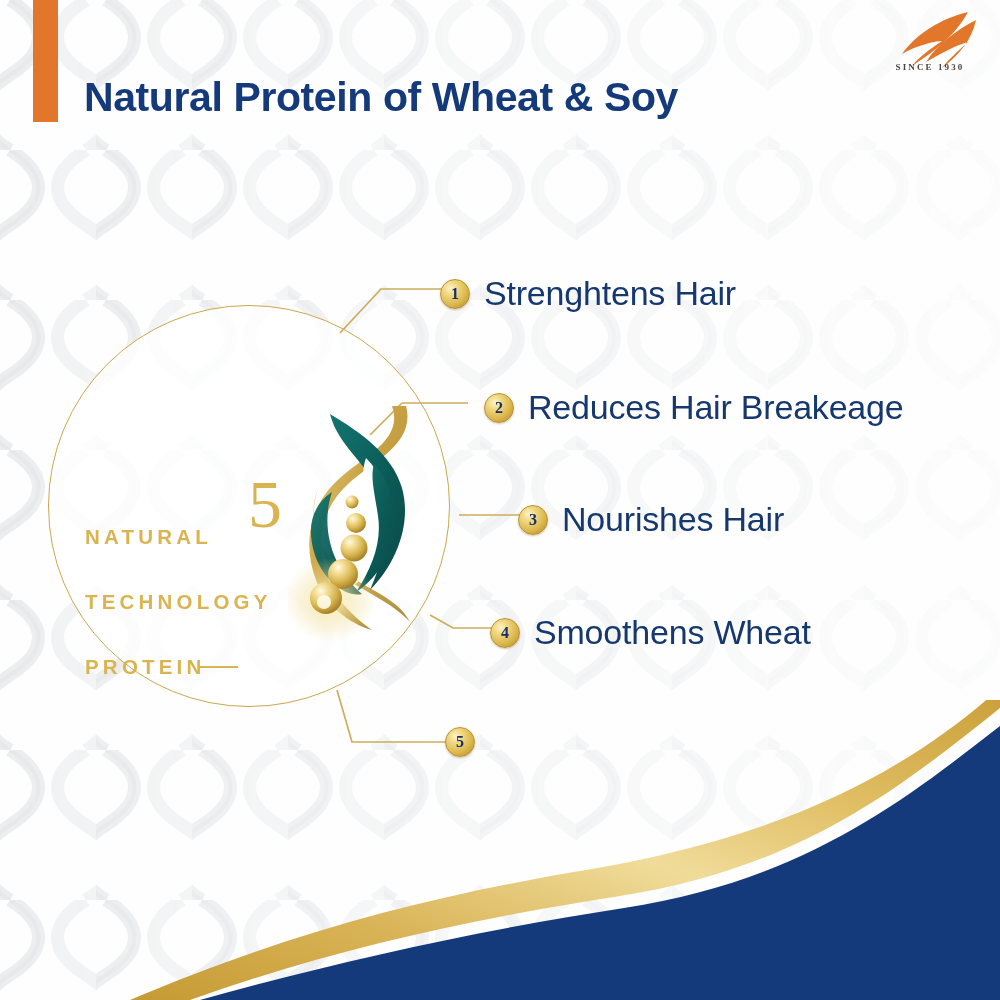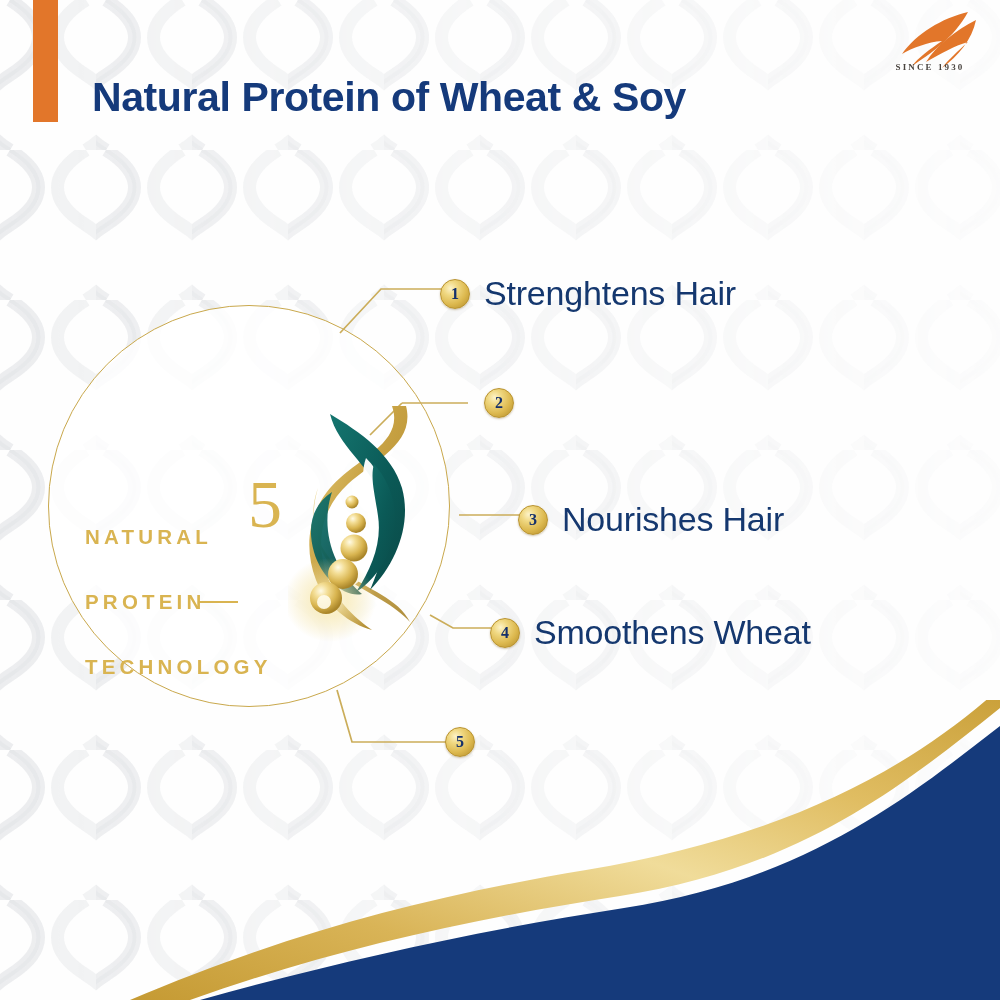--- a/index.html
+++ b/index.html
@@ -49,21 +49,21 @@
     letter-spacing:2.1px;
     font-weight:700;
     color:#4a4540;
     font-family:"Liberation Serif", serif;
     z-index:7;
   }
 
   
   .page-title {
     position:absolute;
-    left:92px; top:74px;
+    left:84px; top:74px;
     font-size:41px;
     font-weight:700;
     color:#153a7b;
     letter-spacing:-0.4px;
     white-space:nowrap;
     z-index:6;
     font-family:"Liberation Sans", sans-serif;
   }
 
   
@@ -208,25 +208,25 @@
       <path d="M430,615 L453,628 L497,628"></path>
 
       <path d="M337,690 L352,742 L452,742"></path>
     </g>
   </svg>
 
   <div class="tech-circle"></div>
 
   <div class="ct-lines">
     <span class="ln">NATURAL</span>
+    <span class="ln">TECHNOLOGY</span>
     <span class="ln ln2">
       <span>PROTEIN</span>
       <span class="ct-strike"></span>
     </span>
-    <span class="ln">TECHNOLOGY</span>
   </div>
   <div class="ct-five">5</div>
 
   <svg class="dna-emblem" viewBox="0 0 150 250" aria-hidden="true">
     <defs>
       <linearGradient id="goldStrand" x1="0" y1="0" x2="1" y2="1">
         <stop offset="0%" stop-color="#e8cf7e"></stop>
         <stop offset="45%" stop-color="#c8a243"></stop>
         <stop offset="100%" stop-color="#a7842c"></stop>
       </linearGradient>
@@ -272,20 +272,21 @@
     <circle cx="36" cy="210" r="7" fill="#fffceb" opacity="0.9"></circle>
   </svg>
 
   <div class="benefit" style="left:440px; top:274px;">
     <span class="badge">1</span>
     <span class="benefit-label">Strenghtens Hair</span>
   </div>
 
   <div class="benefit" style="left:484px; top:388px;">
     <span class="badge">2</span>
+    <span class="benefit-label">Reduces Hair Breakeage</span>
   </div>
 
   <div class="benefit" style="left:518px; top:500px;">
     <span class="badge">3</span>
     <span class="benefit-label">Nourishes Hair</span>
   </div>
 
   <div class="benefit" style="left:490px; top:613px;">
     <span class="badge">4</span>
     <span class="benefit-label">Smoothens Wheat</span>

